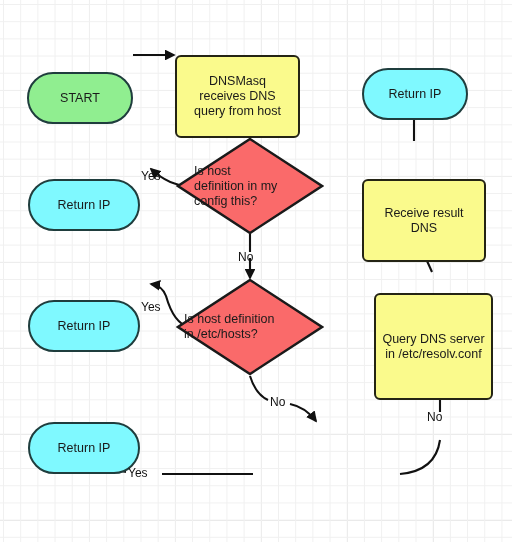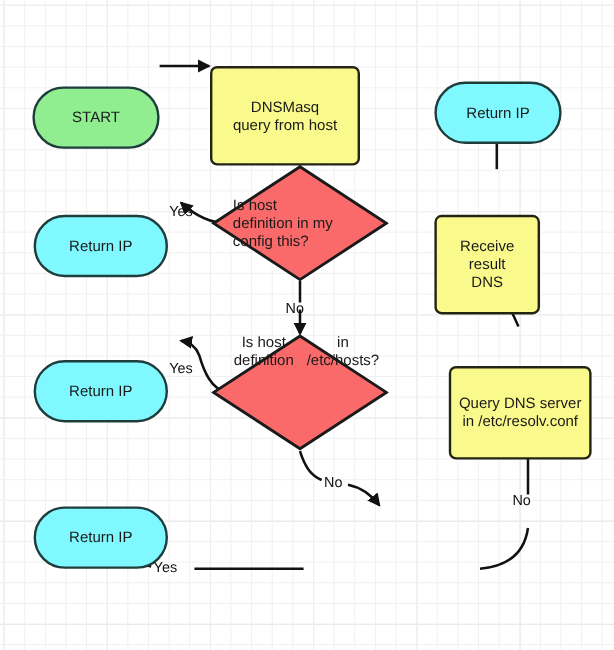--- a/index.html
+++ b/index.html
@@ -127,20 +127,21 @@
 
     <path d="M 414 141 L 414 78" stroke="#111111" stroke-width="2.1" fill="none" marker-end="url(#arrow)"></path>
   </svg>
 
   <div class="node terminator start-node" style="left:27px; top:29px; width:106px; height:52px;">
     <span>START</span>
   </div>
 
   <div class="node process" style="left:175px; top:12px; width:125px; height:83px; flex-direction:column;">
     <span>DNSMasq</span>
+    <span>receives DNS</span>
     <span>query from host</span>
   </div>
 
   <div class="diamond-wrap" style="left:176px; top:137px; width:148px; height:98px;">
     <svg class="diamond-shape" viewBox="0 0 148 98" preserveAspectRatio="none">
       <polygon points="74,2 146,49 74,96 2,49" fill="#fa6a6a" stroke="#1a1a1a" stroke-width="2.4"></polygon>
     </svg>
     <div class="diamond-label" style="flex-direction:column;">
       <span>Is host</span>
       <span>definition in my</span>
@@ -149,41 +150,41 @@
   </div>
 
   <div class="node terminator return-node" style="left:28px; top:136px; width:112px; height:52px;">
     <span>Return IP</span>
   </div>
 
   <div class="diamond-wrap" style="left:176px; top:278px; width:148px; height:98px;">
     <svg class="diamond-shape" viewBox="0 0 148 98" preserveAspectRatio="none">
       <polygon points="74,2 146,49 74,96 2,49" fill="#fa6a6a" stroke="#1a1a1a" stroke-width="2.4"></polygon>
     </svg>
-    <div class="diamond-label" style="flex-direction:row; padding:0 8px;">
+    <div class="diamond-label" style="flex-direction:column; padding:0 8px;">
       <span>Is host definition</span>
       <span>in /etc/hosts?</span>
     </div>
   </div>
 
   <div class="node terminator return-node" style="left:28px; top:257px; width:112px; height:52px;">
     <span>Return IP</span>
   </div>
 
 
   <div class="node terminator return-node" style="left:28px; top:379px; width:112px; height:52px;">
     <span>Return IP</span>
   </div>
 
-  <div class="node process" style="left:374px; top:262px; width:119px; height:78px; flex-direction:column;">
+  <div class="node process" style="left:374px; top:250px; width:119px; height:107px; flex-direction:column;">
     <span>Query DNS server</span>
     <span>in /etc/resolv.conf</span>
   </div>
 
-  <div class="node process" style="left:362px; top:136px; width:88px; height:83px; flex-direction:column;">
+  <div class="node process" style="left:362px; top:136px; width:124px; height:83px; flex-direction:column;">
     <span>Receive result</span>
     <span>DNS</span>
   </div>
 
   <div class="node terminator return-node" style="left:362px; top:25px; width:106px; height:52px;">
     <span>Return IP</span>
   </div>
 
   <div class="edge-label" style="left:141px; top:169px;">Yes</div>
 

